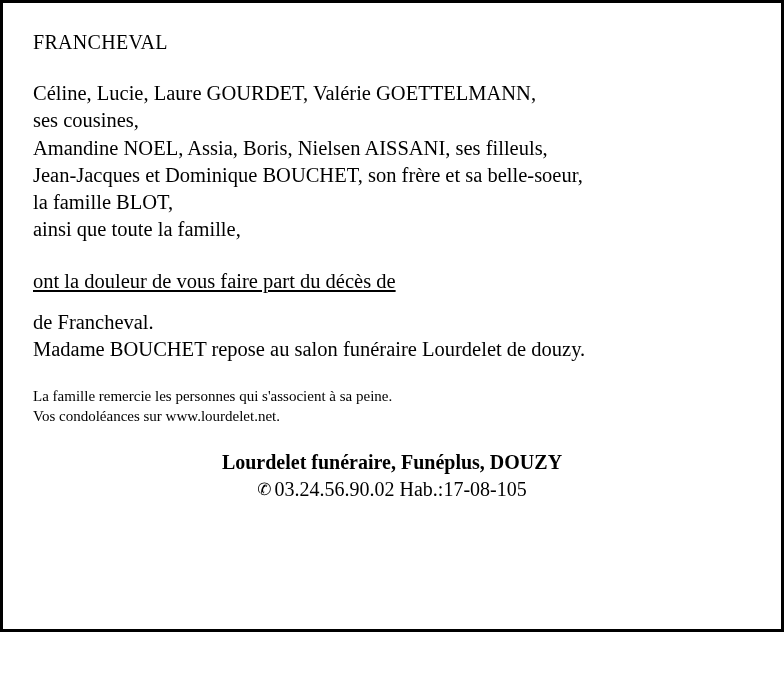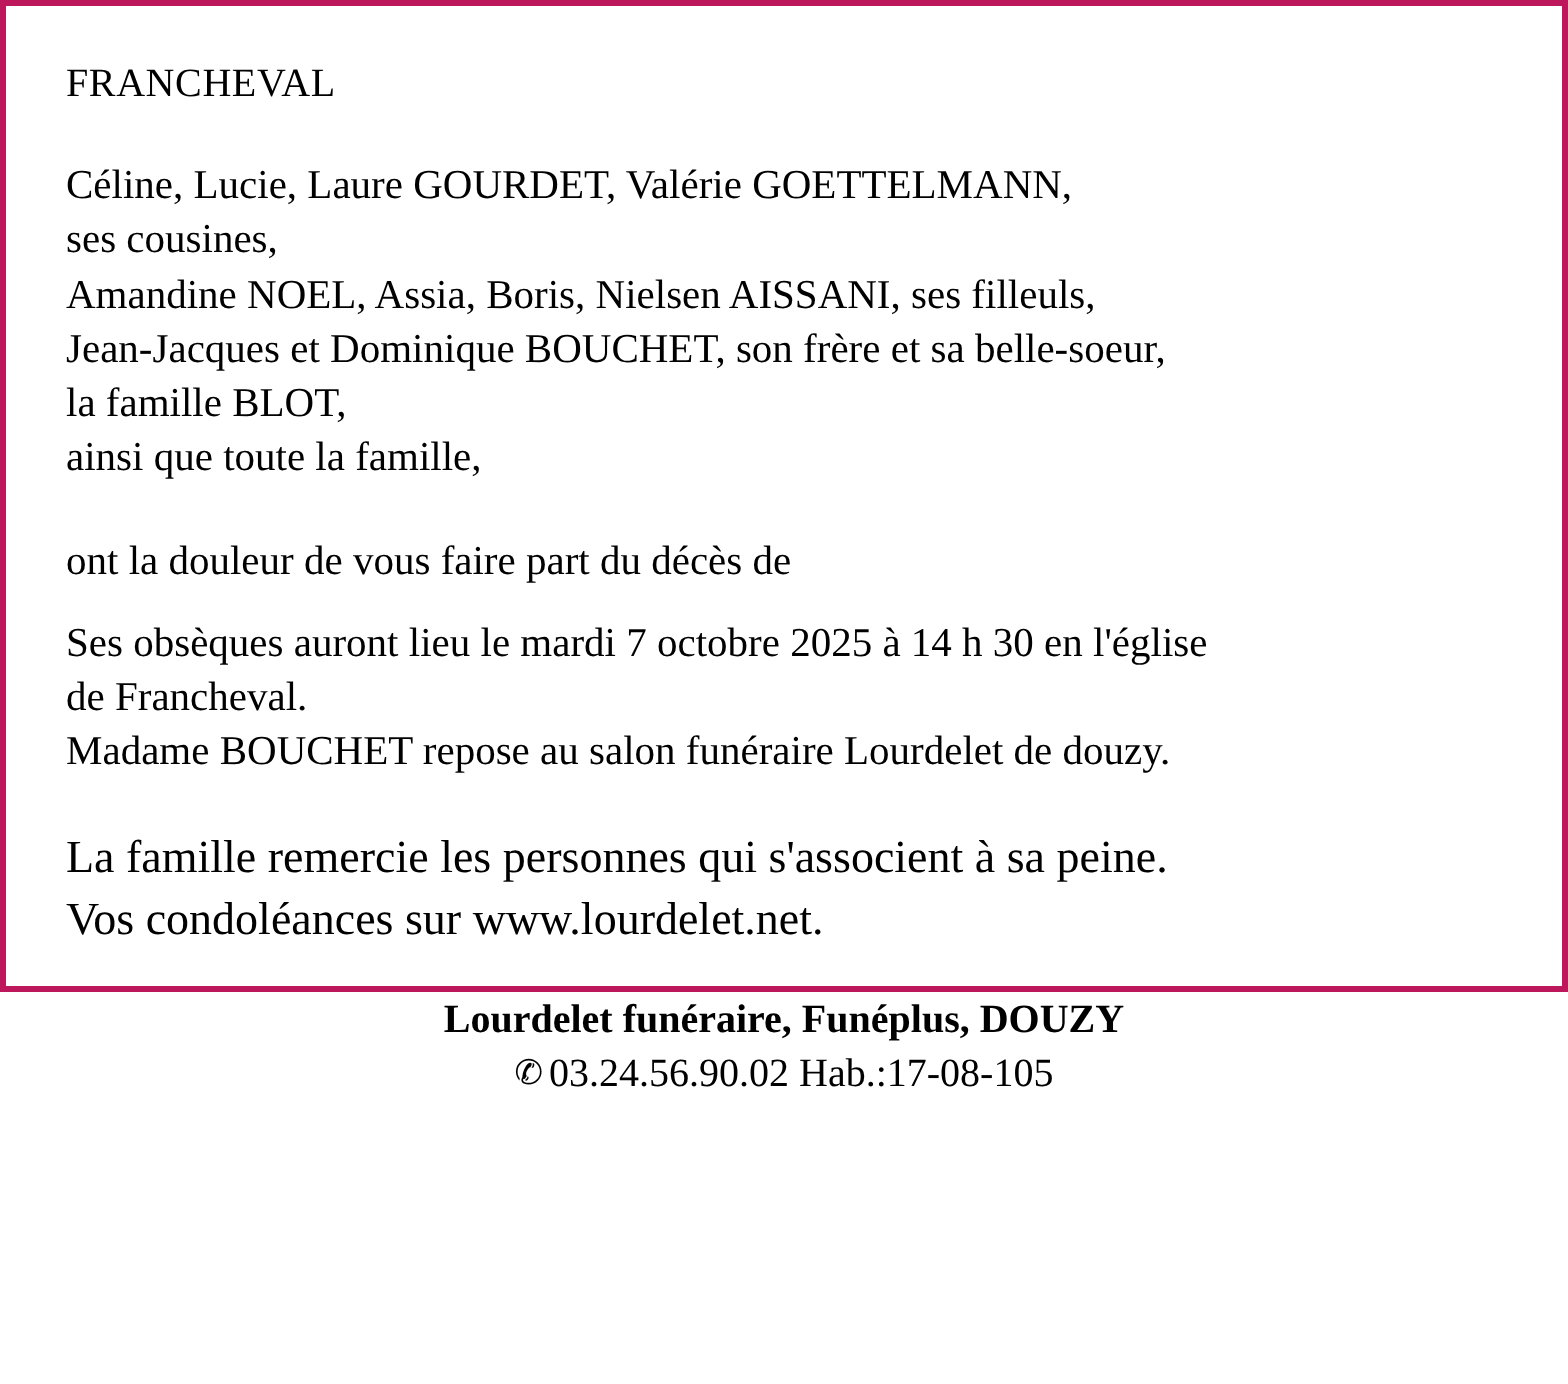--- a/index.html
+++ b/index.html
@@ -10,60 +10,61 @@
     width: 784px;
     height: 692px;
     background: #ffffff;
     font-family: "Liberation Serif", serif;
     color: #000000;
     overflow: hidden;
   }
   .notice {
     box-sizing: border-box;
     width: 784px;
-    height: 496px;
-    border: 3px solid #be185d;
+    height: 632px;
+    border: 3px solid #000000;
     padding: 28px 30px 10px 30px;
   }
   .location {
     font-size: 20px;
     letter-spacing: 0.3px;
     margin-bottom: 26px;
   }
   .family-block {
     font-size: 20.5px;
     line-height: 1.33;
     margin-bottom: 26px;
   }
   .family-line {
     white-space: nowrap;
   }
   .announce {
     font-size: 20.5px;
     margin-bottom: 16px;
+    text-decoration: underline;
   }
   .deceased-name {
     font-family: "DejaVu Sans", sans-serif;
     font-weight: bold;
     font-size: 40px;
     text-align: center;
     letter-spacing: -0.5px;
     margin: 14px 0 18px 0;
   }
   .death-info {
     font-size: 20.5px;
     margin-bottom: 24px;
   }
   .funeral-block {
     font-size: 20.5px;
     line-height: 1.33;
     margin-bottom: 24px;
   }
   .thanks-block {
-    font-size: 23px;
+    font-size: 15px;
     line-height: 1.33;
     margin-bottom: 22px;
   }
   .footer {
     text-align: center;
     font-weight: bold;
     font-size: 20px;
     line-height: 1.35;
   }
   .footer-phone {
@@ -90,21 +91,20 @@
     <div class="family-line">Jean-Jacques et Dominique BOUCHET, son frère et sa belle-soeur,</div>
     <div class="family-line">la famille BLOT,</div>
     <div class="family-line">ainsi que toute la famille,</div>
   </div>
 
   <div class="announce">ont la douleur de vous faire part du décès de</div>
 
 
 
   <div class="funeral-block">
-    <div>Ses obsèques auront lieu le mardi 7 octobre 2025 à 14 h 30 en l'église</div>
     <div>de Francheval.</div>
     <div>Madame BOUCHET repose au salon funéraire Lourdelet de douzy.</div>
   </div>
 
   <div class="thanks-block">
     <div>La famille remercie les personnes qui s'associent à sa peine.</div>
     <div>Vos condoléances sur www.lourdelet.net.</div>
   </div>
 
   <div class="footer">

